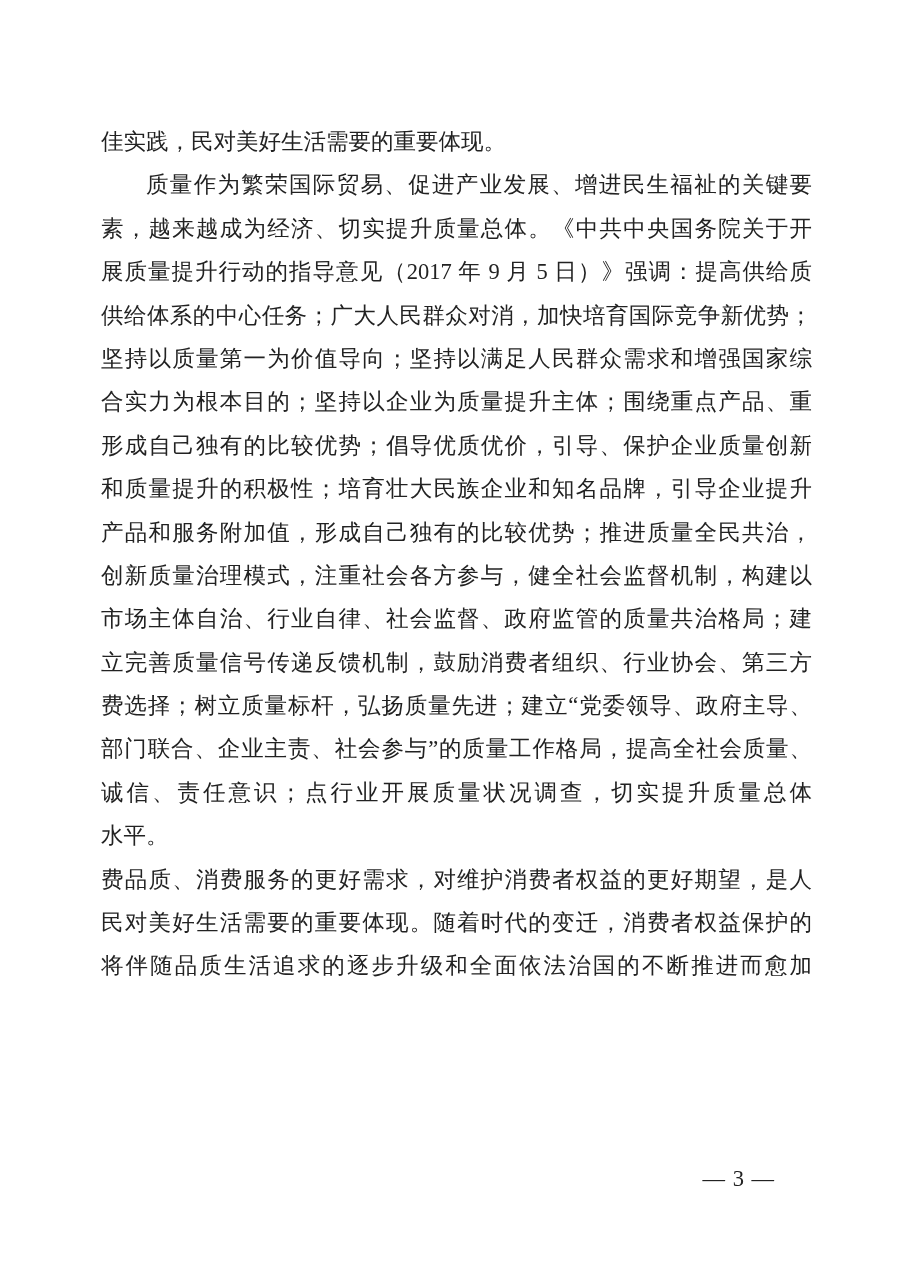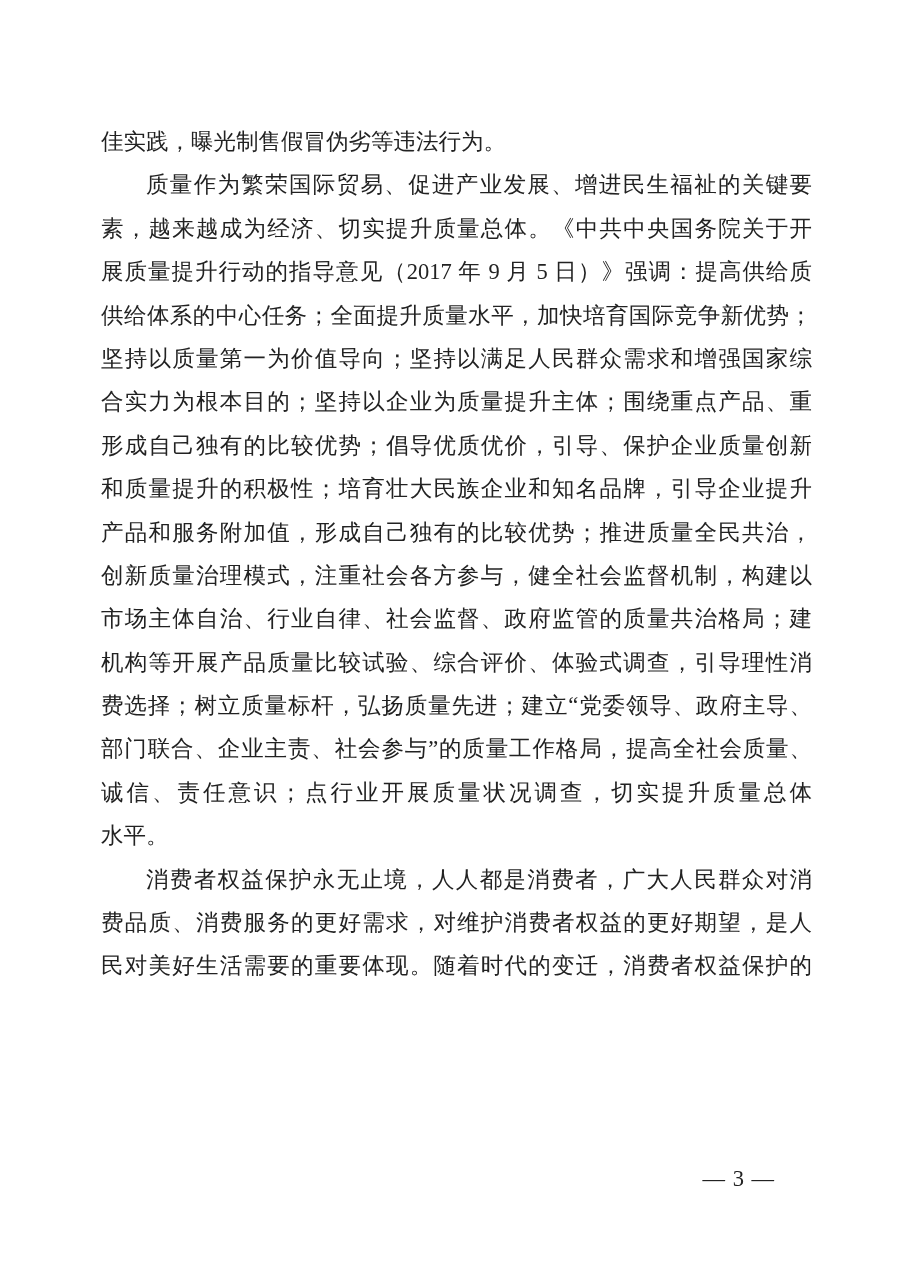--- a/index.html
+++ b/index.html
@@ -51,35 +51,35 @@
     color: #222222;
     letter-spacing: 1px;
     white-space: pre;
   }
 </style>
 </head>
 <body>
 
 <div class="page">
   <div class="content">
-    <div class="line short">佳实践，曝光制售假冒伪劣等违法行为。</div>
+    <div class="line short">佳实践，民对美好生活需要的重要体现。</div>
     <div class="line para-start">质量作为繁荣国际贸易、促进产业发展、增进民生福祉的关键要</div>
     <div class="line">素，越来越成为经济、切实提升质量总体。《中共中央国务院关于开</div>
     <div class="line">展质量提升行动的指导意见（2017 年 9 月 5 日）》强调：提高供给质</div>
-    <div class="line">供给体系的中心任务；全面提升质量水平，加快培育国际竞争新优势；</div>
+    <div class="line">供给体系的中心任务；广大人民群众对消，加快培育国际竞争新优势；</div>
     <div class="line">坚持以质量第一为价值导向；坚持以满足人民群众需求和增强国家综</div>
     <div class="line">合实力为根本目的；坚持以企业为质量提升主体；围绕重点产品、重</div>
     <div class="line">形成自己独有的比较优势；倡导优质优价，引导、保护企业质量创新</div>
     <div class="line">和质量提升的积极性；培育壮大民族企业和知名品牌，引导企业提升</div>
     <div class="line">产品和服务附加值，形成自己独有的比较优势；推进质量全民共治，</div>
     <div class="line">创新质量治理模式，注重社会各方参与，健全社会监督机制，构建以</div>
     <div class="line">市场主体自治、行业自律、社会监督、政府监管的质量共治格局；建</div>
-    <div class="line">机构等开展产品质量比较试验、综合评价、体验式调查，引导理性消</div>
+    <div class="line">立完善质量信号传递反馈机制，鼓励消费者组织、行业协会、第三方</div>
     <div class="line">费选择；树立质量标杆，弘扬质量先进；建立“党委领导、政府主导、</div>
     <div class="line">部门联合、企业主责、社会参与”的质量工作格局，提高全社会质量、</div>
     <div class="line">诚信、责任意识；点行业开展质量状况调查，切实提升质量总体</div>
     <div class="line short">水平。</div>
-    <div class="line para-start">消费者权益保护永无止境，人人都是消费者，广大人民群众对消</div>
     <div class="line">费品质、消费服务的更好需求，对维护消费者权益的更好期望，是人</div>
     <div class="line">民对美好生活需要的重要体现。随着时代的变迁，消费者权益保护的</div>
+    <div class="line">将伴随品质生活追求的逐步升级和全面依法治国的不断推进而愈加</div>
   </div>
   <div class="footer">— 3 —</div>
 </div>
 
 </body></html>

